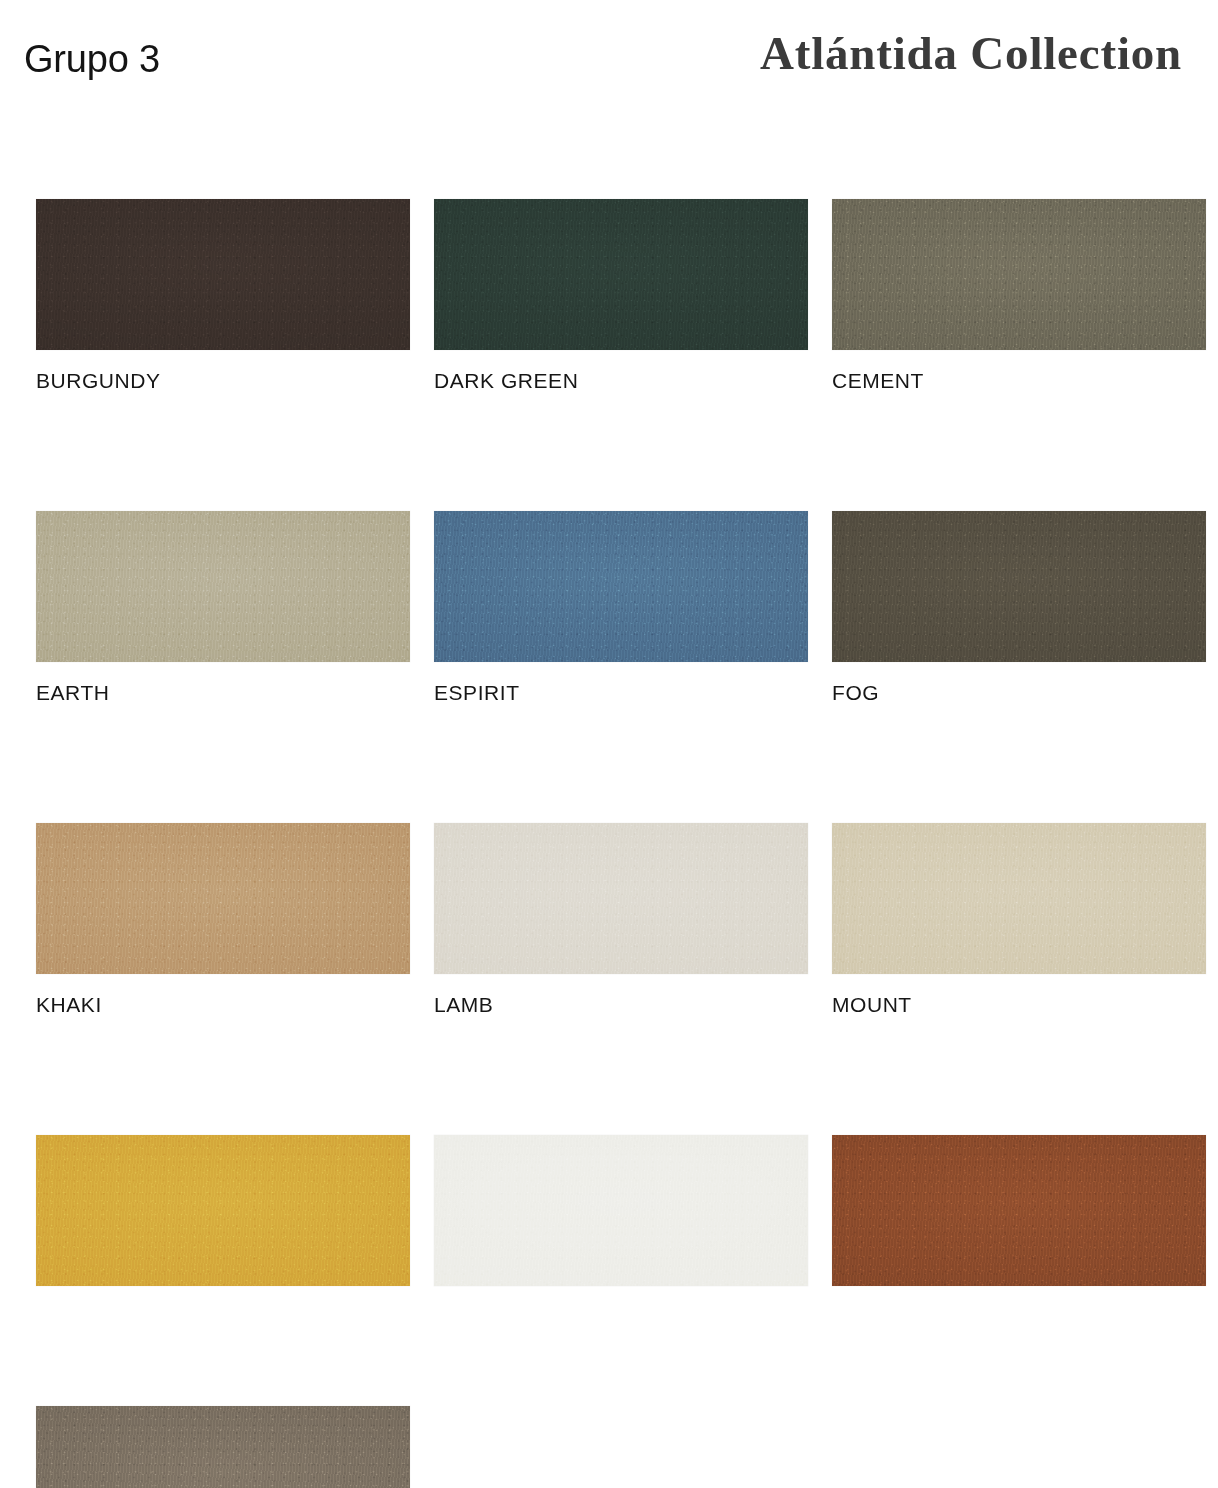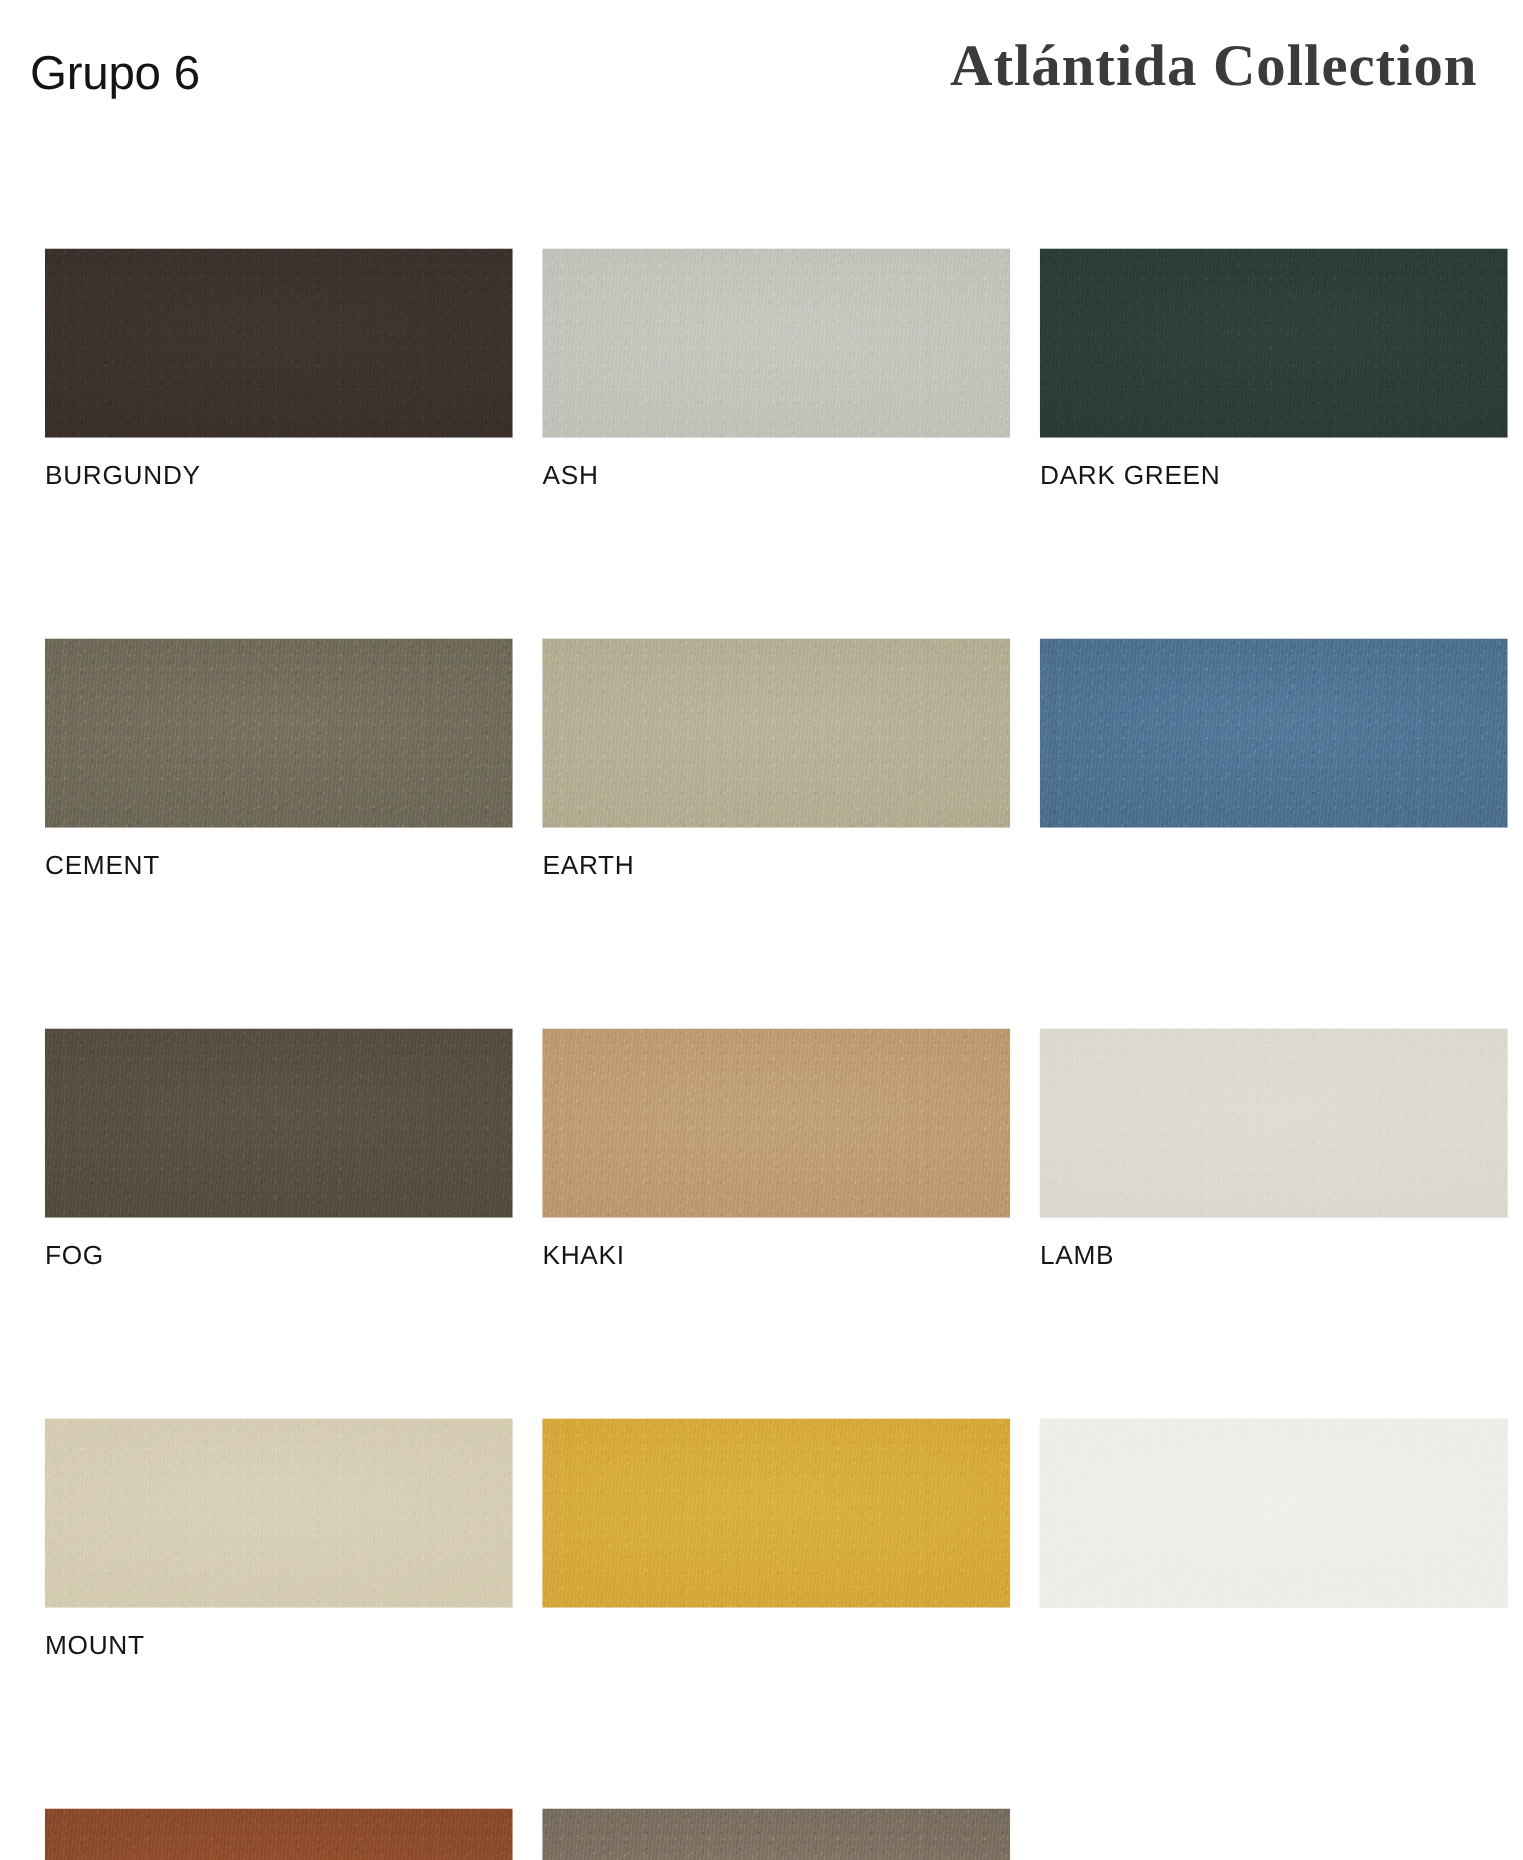--- a/index.html
+++ b/index.html
@@ -114,47 +114,44 @@
     letter-spacing: 0.55px;
     color: #161616;
     text-transform: uppercase;
     white-space: nowrap;
   }
 </style>
 </head>
 <body style="background: rgb(255, 255, 255);">
 
 <div class="page-header">
-  <h1 class="group-title">Grupo 6</h1>
+  <h1 class="group-title">Grupo 3</h1>
   <h2 class="collection-title">Atlántida Collection</h2>
 </div>
 
 <div class="swatch-grid">
     <div class="swatch-card">
       <div class="swatch-chip" style="background-color: rgb(59, 48, 43);"></div>
       <div class="swatch-label">BURGUNDY</div>
-    </div>
-    <div class="swatch-card">
-      <div class="swatch-chip" style="background-color: rgb(195, 194, 186);"></div>
-      <div class="swatch-label">ASH</div>
     </div>
     <div class="swatch-card">
       <div class="swatch-chip" style="background-color: rgb(43, 60, 53);"></div>
       <div class="swatch-label">DARK GREEN</div>
     </div>
     <div class="swatch-card">
       <div class="swatch-chip" style="background-color: rgb(110, 106, 89);"></div>
       <div class="swatch-label">CEMENT</div>
     </div>
     <div class="swatch-card">
       <div class="swatch-chip" style="background-color: rgb(180, 173, 147);"></div>
       <div class="swatch-label">EARTH</div>
     </div>
     <div class="swatch-card">
       <div class="swatch-chip" style="background-color: rgb(77, 112, 144);"></div>
+      <div class="swatch-label">ESPIRIT</div>
     </div>
     <div class="swatch-card">
       <div class="swatch-chip" style="background-color: rgb(84, 78, 65);"></div>
       <div class="swatch-label">FOG</div>
     </div>
     <div class="swatch-card">
       <div class="swatch-chip" style="background-color: rgb(189, 154, 112);"></div>
       <div class="swatch-label">KHAKI</div>
     </div>
     <div class="swatch-card">

